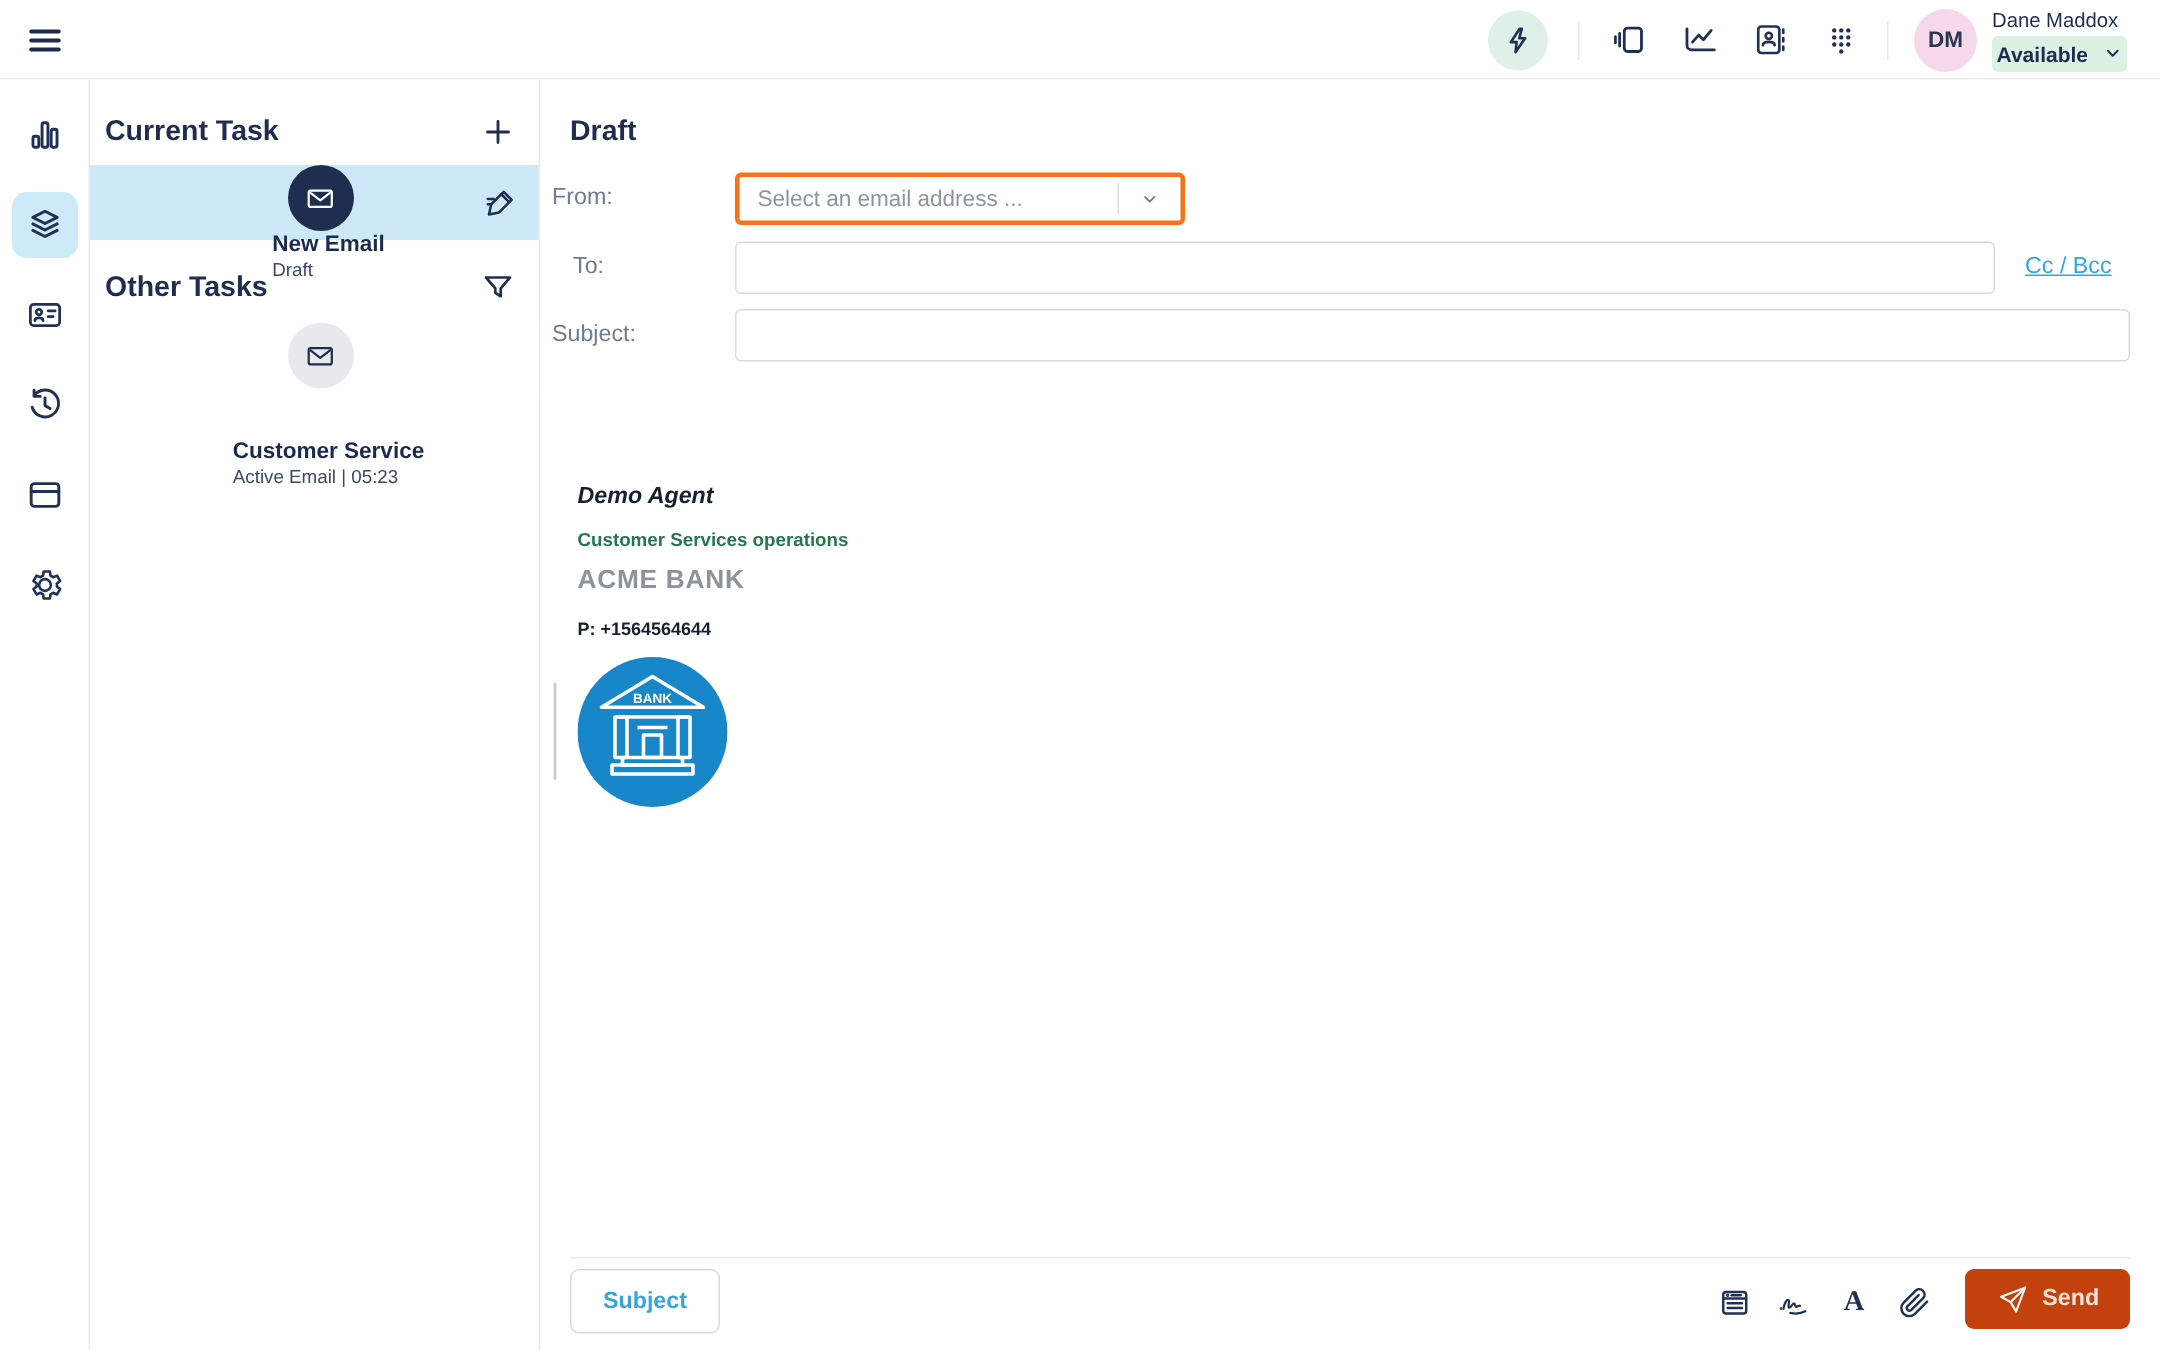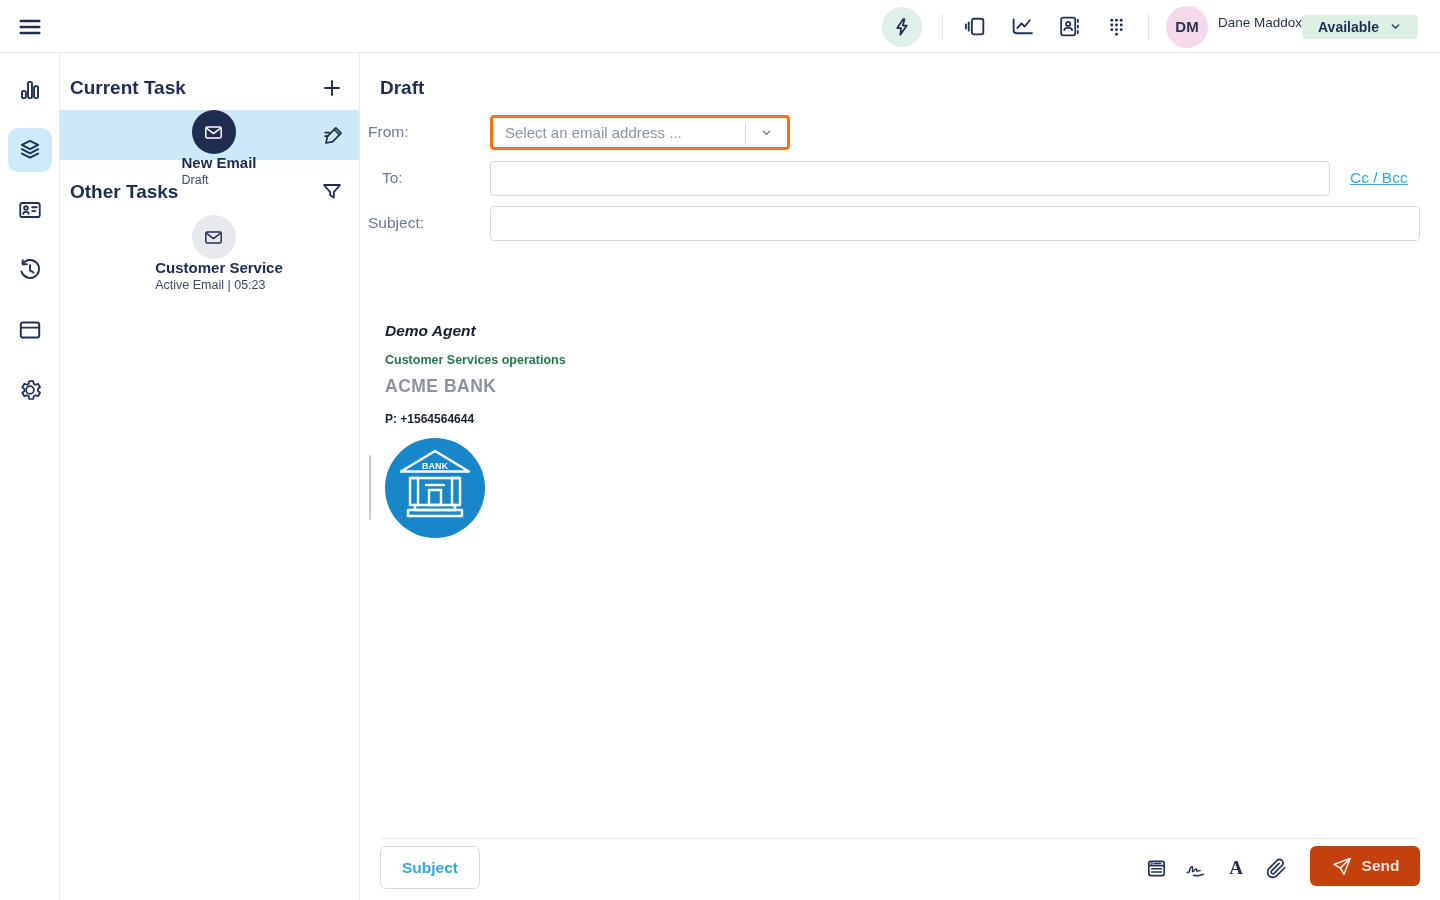--- a/index.html
+++ b/index.html
@@ -10,39 +10,39 @@
 
   
   .topbar { position: absolute; left: 0; top: 0; width: 1440px; height: 53px; background: #fff; border-bottom: 1px solid #e9ebee; z-index: 5; }
   .hamburger { position: absolute; left: 16px; top: 13px; width: 28px; height: 28px; display: flex; align-items: center; justify-content: center; }
   .tb-right { position: absolute; right: 22px; top: 0; height: 53px; display: flex; align-items: center; }
   .quick-circle { width: 40px; height: 40px; border-radius: 50%; background: #def0e7; display: flex; align-items: center; justify-content: center; margin-right: 20px; }
   .tb-divider { width: 1px; height: 26px; background: #e3e6ea; margin-right: 20px; }
   .tb-icons { display: flex; align-items: center; gap: 21px; margin-right: 18px; }
   .tb-iconbtn { width: 26px; height: 26px; display: flex; align-items: center; justify-content: center; }
   .avatar { width: 42px; height: 42px; border-radius: 50%; background: #f5d9eb; display: flex; align-items: center; justify-content: center; font-weight: 700; font-size: 15px; color: #2a3550; margin: 0 10px 0 17px; }
-  .user-block { display: flex; align-items: flex-start; }
+  .user-block { display: flex; flex-direction: column; align-items: flex-start; }
   .user-name { font-size: 13.5px; color: #1f2d50; margin-bottom: 3px; }
-  .status-pill { background: #ddf0e4; border-radius: 4px; padding: 4px 16px; display: flex; align-items: center; gap: 10px; font-size: 14px; font-weight: 600; color: #1f2d50; }
+  .status-pill { background: #ddf0e4; border-radius: 4px; padding: 4px 3px; display: flex; align-items: center; gap: 10px; font-size: 14px; font-weight: 600; color: #1f2d50; }
 
   
   .rail { position: absolute; left: 0; top: 53px; bottom: 0; width: 60px; border-right: 1px solid #e9ebee; background: #fff; display: flex; flex-direction: column; align-items: center; padding-top: 15px; gap: 16px; }
   .rail-btn { width: 44px; height: 44px; border-radius: 10px; display: flex; align-items: center; justify-content: center; }
   .rail-btn.selected { background: #cdeaf8; }
 
   
   .task-panel { position: absolute; left: 60px; top: 53px; bottom: 0; width: 300px; border-right: 1px solid #e9ebee; background: #fff; }
   .panel-header { position: absolute; left: 10px; font-size: 19px; font-weight: 700; color: #1f2d50; }
   .hd-current { top: 24px; }
   .hd-other { top: 128px; }
   .plus-btn { position: absolute; right: 14px; top: 22px; width: 26px; height: 26px; display: flex; align-items: center; justify-content: center; }
   .filter-btn { position: absolute; right: 14px; top: 126px; width: 26px; height: 26px; display: flex; align-items: center; justify-content: center; }
   .task-row { position: absolute; left: 0; right: 0; height: 50px; display: flex; align-items: center; padding-left: 8px; cursor: pointer; flex-direction: column; }
   .row-current { top: 57px; background: #cde9f7; }
-  .row-other { top: 162px; background: #fff; }
+  .row-other { top: 162px; background: #fff; gap: 33px; }
   .task-circle { width: 44px; height: 44px; border-radius: 50%; display: flex; align-items: center; justify-content: center; flex: 0 0 auto; }
   .circle-navy { background: #1f2d50; }
   .circle-gray { background: #e7e9ed; }
   .task-texts { margin-left: 11px; display: flex; flex-direction: column; }
   .task-title { font-size: 15px; font-weight: 700; color: #1b2a4e; line-height: 1.15; }
   .task-sub { font-size: 12.5px; color: #3d4a66; margin-top: 2px; }
   .task-action { position: absolute; right: 13px; top: 13px; width: 24px; height: 24px; display: flex; align-items: center; justify-content: center; }
 
   
   .main { position: absolute; left: 360px; top: 53px; right: 0; bottom: 0; background: #fff; }

